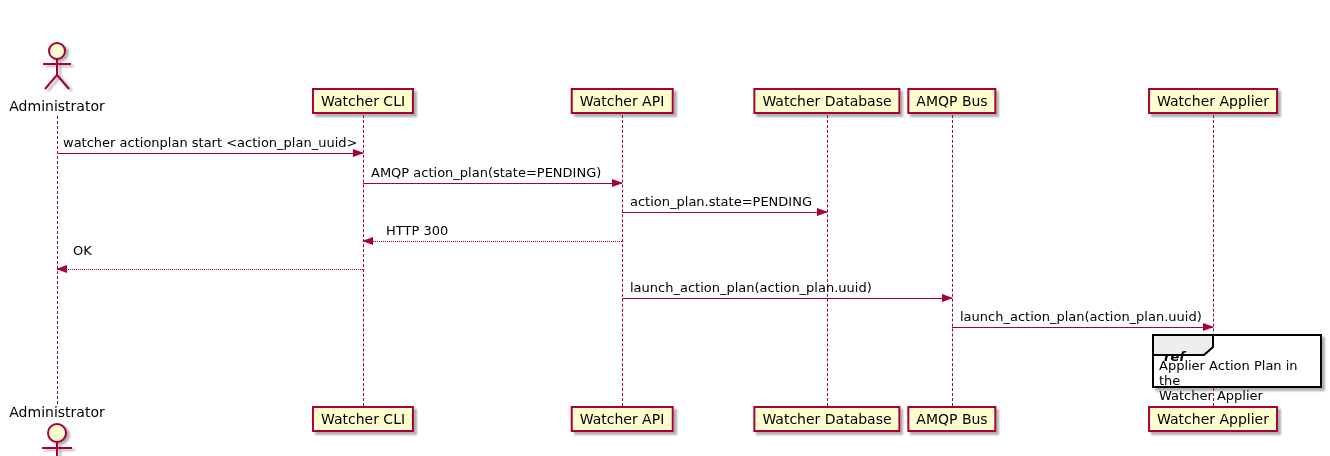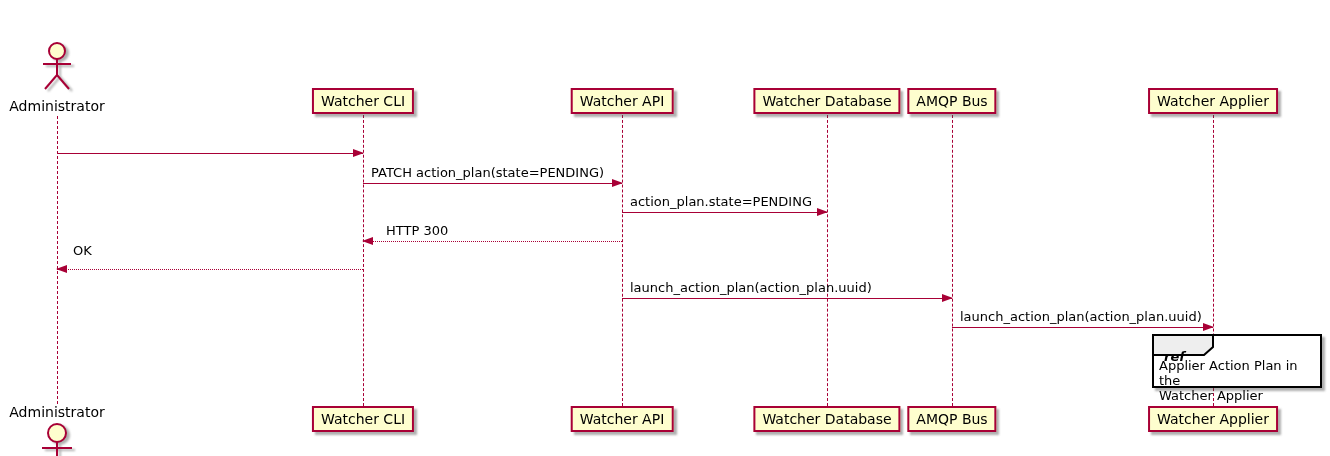--- a/index.html
+++ b/index.html
@@ -52,25 +52,26 @@
     <line x1="25" y1="36" x2="37" y2="50" stroke="#A80036" stroke-width="2"></line>
   </svg>
   <div class="actor-label" style="left:57px;top:62px">Administrator</div>
 
   <div class="pbox" style="left:363px;top:52px">Watcher CLI</div>
   <div class="pbox" style="left:622px;top:52px">Watcher API</div>
   <div class="pbox" style="left:827px;top:52px">Watcher Database</div>
   <div class="pbox" style="left:952px;top:52px">AMQP Bus</div>
   <div class="pbox" style="left:1213px;top:52px">Watcher Applier</div>
 
+  <div class="msg-label" style="left:63px;top:99px">watcher actionplan start &lt;action_plan_uuid&gt;</div>
   <div class="msg-line" style="left:57px;top:117px;width:306px">
     <span class="ah right"></span>
   </div>
 
-  <div class="msg-label" style="left:371px;top:129px">PATCH action_plan(state=PENDING)</div>
+  <div class="msg-label" style="left:371px;top:129px">AMQP action_plan(state=PENDING)</div>
   <div class="msg-line" style="left:363px;top:147px;width:259px">
     <span class="ah right"></span>
   </div>
 
   <div class="msg-label" style="left:630px;top:158px">action_plan.state=PENDING</div>
   <div class="msg-line" style="left:622px;top:176px;width:205px">
     <span class="ah right"></span>
   </div>
 
   <div class="msg-label" style="left:386px;top:187px">HTTP 300</div>

